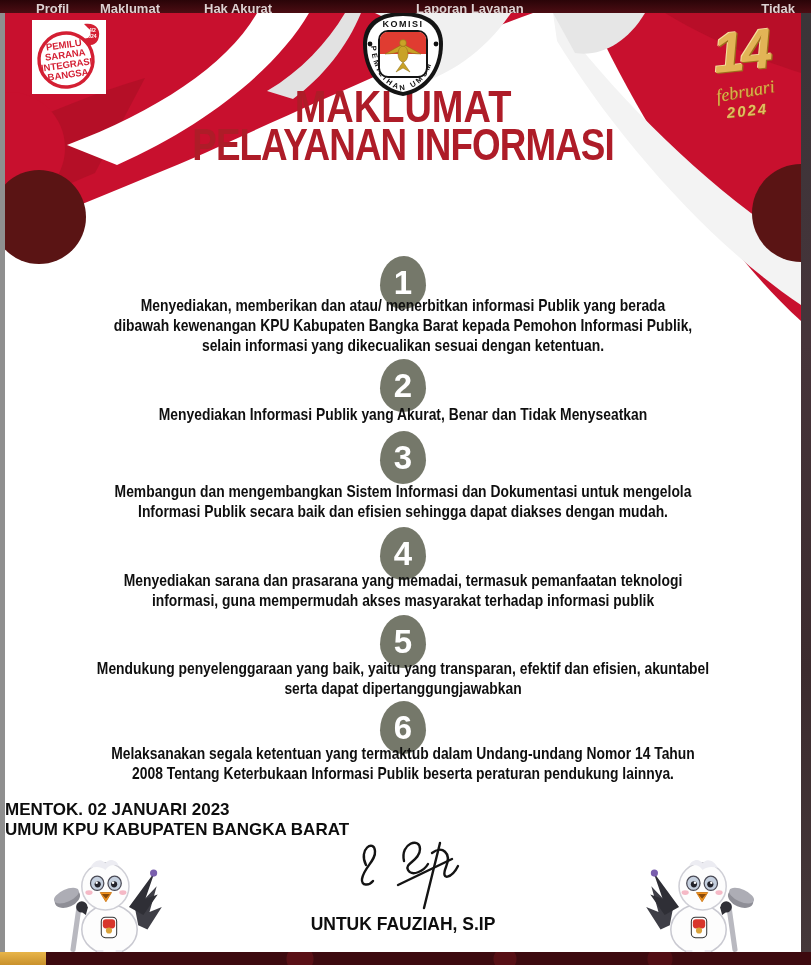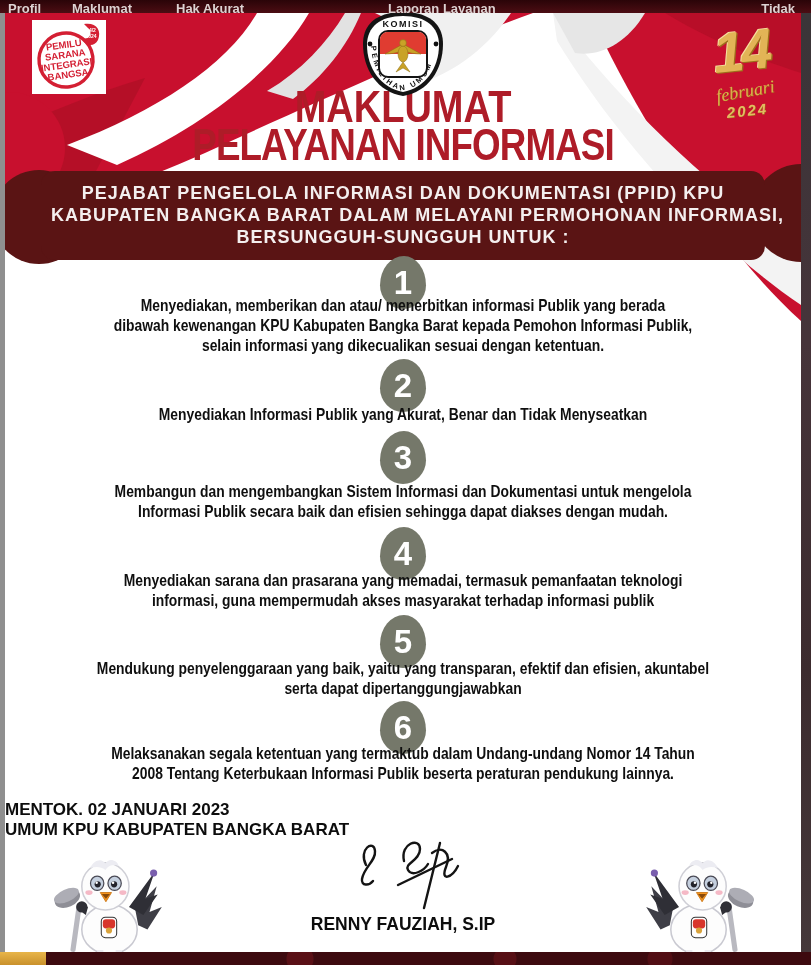--- a/index.html
+++ b/index.html
@@ -2,21 +2,21 @@
 <html><head>
 <meta charset="utf-8">
 <style>
   * { margin:0; padding:0; box-sizing:border-box; }
   html,body { width:811px; height:965px; overflow:hidden; }
   body { font-family:"Liberation Sans", sans-serif; background:#ffffff; position:relative; }
 
   
   .topnav { position:absolute; left:0; top:0; width:811px; height:13px; overflow:hidden;
             background:linear-gradient(180deg,#2a0408,#4c0d13); z-index:10; }
-  .topnav .nav-item { position:absolute; top:2px; color:#ddd2d2; font-size:13px; font-weight:bold; line-height:14px; white-space:nowrap; }
+  .topnav .nav-item { position:absolute; top:2px; color:#ddd2d2; font-size:13px; font-weight:bold; line-height:14px; white-space:nowrap;margin-left:28px; }
   .left-strip  { position:absolute; left:0; top:13px; width:5px; height:939px; background:#8f8f8f; z-index:5; }
   .right-strip { position:absolute; right:0; top:13px; width:10px; height:939px;
                  background:linear-gradient(180deg,#3a3538 0%, #46343a 35%, #3c2b2e 70%, #45383a 100%); z-index:5; }
   .footerbar { position:absolute; left:0; top:952px; width:811px; height:13px; z-index:10; background:#3d0a0f;
                background-image:radial-gradient(circle at 300px 7px,#5a1016 0 13px,transparent 14px),
                                 radial-gradient(circle at 505px 7px,#570f15 0 11px,transparent 12px),
                                 radial-gradient(circle at 660px 7px,#520e14 0 12px,transparent 13px);}
   .footerbar .gold { position:absolute; left:0; top:0; width:46px; height:13px; background:linear-gradient(180deg,#e8b54a,#c9912c); }
 
   
@@ -138,25 +138,20 @@
 
   <div class="date-graphic">
     <div class="day">14</div>
     <div class="month">februari</div>
     <div class="year">2024</div>
   </div>
 
   <div class="title title-1">MAKLUMAT</div>
   <div class="title title-2">PELAYANAN INFORMASI</div>
 
-  <div class="banner">
-    <div class="banner-line">PEJABAT PENGELOLA INFORMASI DAN DOKUMENTASI (PPID) KPU</div>
-    <div class="banner-line">KABUPATEN BANGKA BARAT DALAM MELAYANI PERMOHONAN INFORMASI,</div>
-    <div class="banner-line">BERSUNGGUH-SUNGGUH UNTUK :</div>
-  </div>
 
   <div class="num-circle" style="top:243px">
       <span>1</span>
     </div>
   <div class="item-text" style="top:282px">
     <div class="line">Menyediakan, memberikan dan atau/ menerbitkan informasi Publik yang berada</div>
     <div class="line">dibawah kewenangan KPU Kabupaten Bangka Barat kepada Pemohon Informasi Publik,</div>
     <div class="line">selain informasi yang dikecualikan sesuai dengan ketentuan.</div>
   </div>
 
@@ -206,21 +201,21 @@
 
   <svg class="signature" width="150" height="76" viewBox="0 0 150 76">
     <g fill="none" stroke="#141414" stroke-width="2.4" stroke-linecap="round">
       <path d="M38,30 C30,14 46,4 47,16 C48,26 36,32 34,44 C33,51 41,51 45,46"></path>
       <path d="M76,26 C72,8 92,2 92,14 C92,26 76,28 80,35 C84,42 96,36 100,29"></path>
       <path d="M104,18 C114,10 124,18 118,32 C112,47 124,43 130,31"></path>
       <path d="M112,8 C106,32 100,56 96,73"></path>
       <path d="M70,50 L124,24"></path>
     </g>
   </svg>
-  <div class="signatory">RENNY FAUZIAH, S.IP</div>
+  <div class="signatory">UNTUK FAUZIAH, S.IP</div>
 
   <svg class="mascot mascot-left" viewBox="0 0 115 108">
     <g id="mascot-def">
       <ellipse cx="16" cy="42" rx="13" ry="8" fill="#8e8e96" transform="rotate(-24 16 42)"></ellipse>
       <ellipse cx="15" cy="39" rx="13" ry="6" fill="#adadb5" transform="rotate(-24 15 39)"></ellipse>
       <rect x="22" y="46" width="5" height="48" rx="2" fill="#b9b9c0" transform="rotate(8 24 70)"></rect>
       <path d="M82,52 L103,30 L96,55 L108,50 L94,72 L85,68 Z" fill="#3e3e46"></path>
       <path d="M76,50 L101,16 L92,42 L104,38 L90,58 Z" fill="#2f2f36"></path>
       <circle cx="100" cy="17" r="3.5" fill="#7a5fae"></circle>
       <ellipse cx="57" cy="72" rx="27" ry="24" fill="#fdfdfd" stroke="#c9c9d1" stroke-width="1.5"></ellipse>

